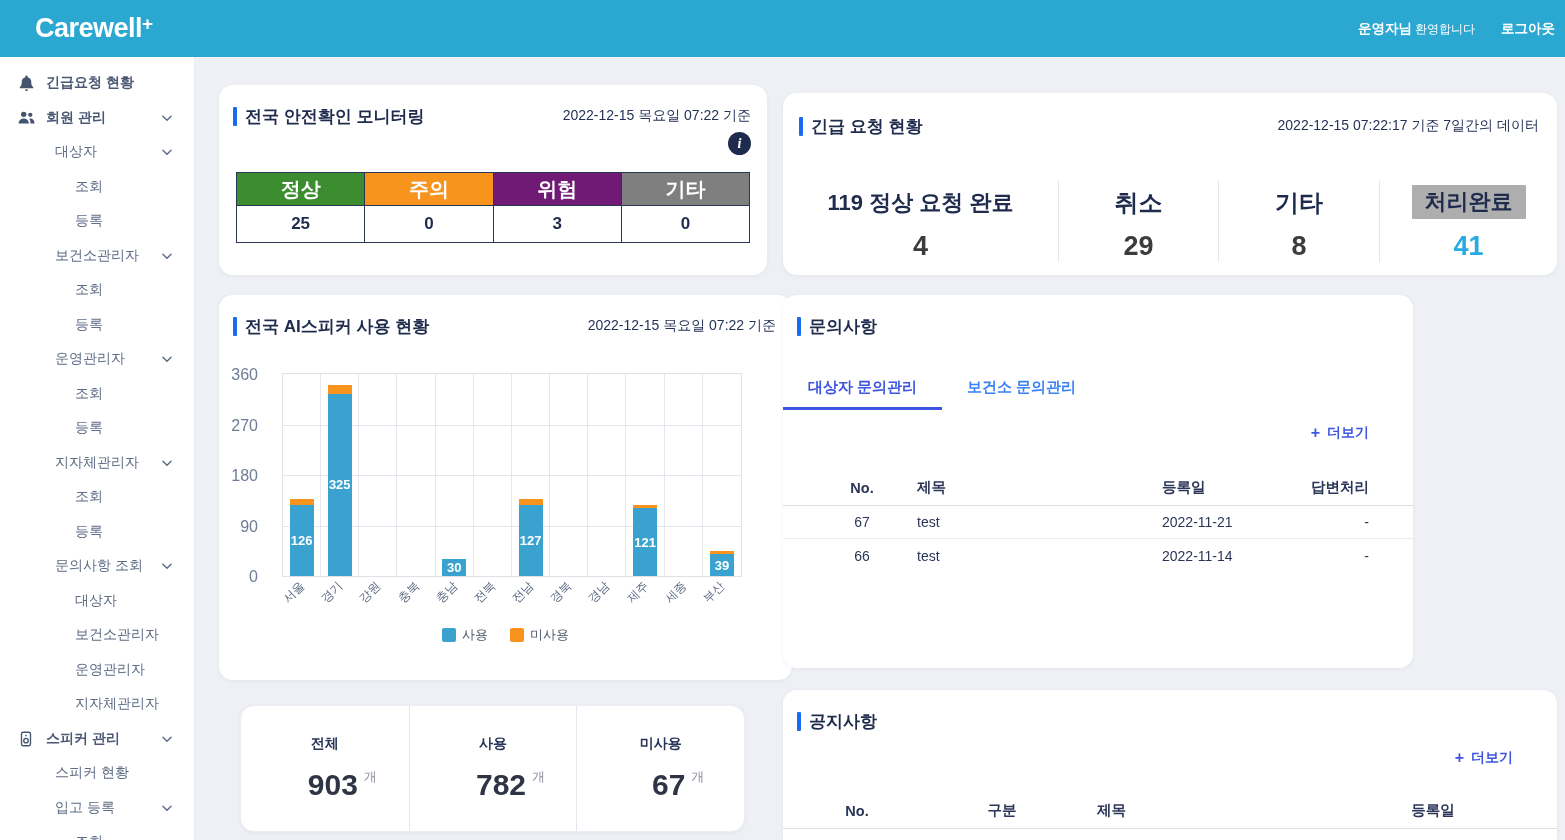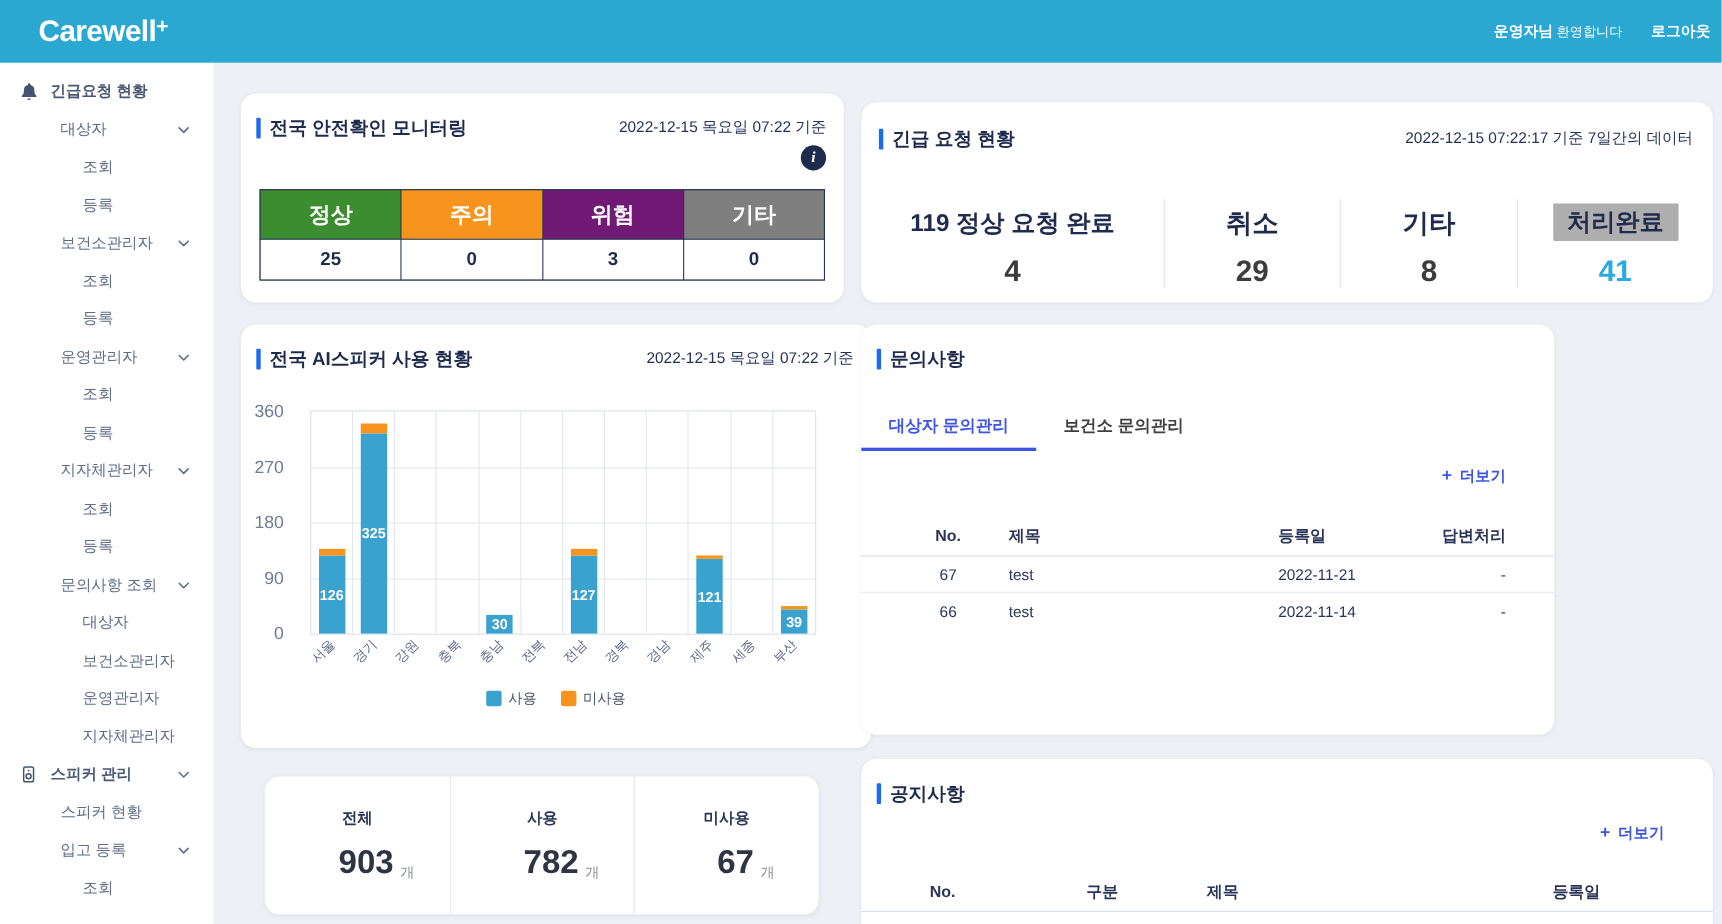--- a/index.html
+++ b/index.html
@@ -31,21 +31,21 @@
   .panel-head { display:flex; justify-content:space-between; align-items:flex-start; padding:20px 16px 0 14px; }
   .p-title { display:flex; align-items:center; font-size:17px; font-weight:800; color:#1F2B4D; }
   .p-title .bar { width:4px; height:19px; background:#1B6AF0; border-radius:1px; margin-right:8px; }
   .p-time { font-size:14px; font-weight:500; color:#253258; padding-top:2px; }
   .head-right { display:flex; flex-direction:column; align-items:flex-end; gap:7px; }
   .info-circle { width:23px; height:23px; border-radius:50%; background:#1F2B4D; color:#fff; display:flex; align-items:center; justify-content:center; font:italic 700 14px "Liberation Serif", serif; cursor:pointer; }
 
   
   #monitoring { left:24px; top:28px; width:548px; height:190px; }
   .status-table { position:absolute; left:17px; right:17px; top:87px; display:grid; grid-template-columns:repeat(4,1fr); gap:1px; background:#2B3650; border:1px solid #2B3650; }
-  .status-head { height:44px; display:flex; align-items:center; justify-content:center; color:#fff; font-size:20px; font-weight:800; }
+  .status-head { height:32px; display:flex; align-items:center; justify-content:center; color:#fff; font-size:20px; font-weight:800; }
   .status-val { height:36px; background:#fff; display:flex; align-items:center; justify-content:center; font-size:17px; font-weight:700; color:#1F2B4D; }
 
   
   #emergency { left:588px; top:36px; width:774px; height:182px; }
   #emergency .panel-head { padding:22px 18px 0 16px; }
   .em-stats { position:absolute; left:0; right:0; top:88px; bottom:14px; display:grid; grid-template-columns:275px 160px 161px 1fr; }
   .em-col { display:flex; flex-direction:column; align-items:center; justify-content:flex-end; padding-top:4px; border-left:1px solid #E2E5EC; }
   .em-col:first-child { border-left:none; }
   .em-label { font-size:24px; font-weight:600; color:#1F2B4D; height:32px; display:flex; align-items:center; }
   .em-label.big { font-size:22px; font-weight:800; }
@@ -67,27 +67,27 @@
   .x-axis span { position:absolute; width:60px; text-align:center; font-size:12px; color:#5E6B85; transform:translate(-7px,3px) rotate(-45deg); }
   .chart-legend { position:absolute; left:0; right:0; top:331px; display:flex; justify-content:center; gap:22px; }
   .legend-item { display:flex; align-items:center; gap:6px; font-size:13px; color:#4A5568; cursor:pointer; }
   .legend-swatch { width:14px; height:14px; border-radius:2px; }
 
   
   #summary-card { left:45px; top:648px; width:505px; height:127px; border:1px solid #ECEEF3; display:grid; grid-template-columns:repeat(3,1fr); }
   .sum-col { display:flex; flex-direction:column; align-items:center; justify-content:center; border-left:1px solid #E3E6ED; }
   .sum-col:first-child { border-left:none; }
   .sum-label { font-size:14px; font-weight:700; color:#273357; margin-bottom:15px; }
-  .sum-value { font-size:30px; font-weight:800; color:#2E3444; display:flex; align-items:flex-end;margin-left:35px; }
+  .sum-value { font-size:30px; font-weight:800; color:#2E3444; display:flex; align-items:flex-start;margin-left:35px; }
   .sum-unit { font-size:13px; font-weight:500; color:#8A8F9C; margin-left:6px; }
 
   
   #inquiries { left:588px; top:238px; width:630px; height:373px; }
   .tabs { display:flex; margin-top:30px; }
-  .tab { width:159px; height:42px; display:flex; align-items:center; justify-content:center; font-size:15px; font-weight:600; color:#404040; cursor:pointer; border-bottom:3px solid transparent; }
+  .tab { width:159px; height:42px; display:flex; align-items:center; justify-content:center; font-size:15px; font-weight:600; color:#3b82f6; cursor:pointer; border-bottom:3px solid transparent; }
   .tab.active { color:#3D55E0; border-bottom-color:#3D55E0; }
   .more-row { display:flex; justify-content:flex-end; padding:14px 44px 0 0; }
   .more-link { display:flex; align-items:center; gap:7px; color:#3D55E0; font-size:14px; font-weight:600; cursor:pointer; }
   .plus-glyph { font-size:16px; font-weight:700; line-height:1; }
   .tbl { margin-top:28px; }
   .tbl-row { display:grid; align-items:center; padding-left:24px; padding-right:44px; }
   .inq-grid { grid-template-columns:110px 245px 1fr 120px; }
   .tbl-head { height:36px; font-size:14.5px; font-weight:600; color:#2A3558; border-bottom:1px solid #D9DEE7; }
   .tbl-data { height:33px; font-size:14px; font-weight:500; color:#2A3558; border-bottom:1px solid #E9ECF1; cursor:pointer; }
   .tbl-data:last-child { border-bottom:none; }
@@ -113,20 +113,36 @@
 <div class="sidebar">
   <div class="sb-menu">
       <div class="sb-item lvl0">
         <span class="sb-icon">
           <svg viewBox="0 0 24 24" width="19" height="19" fill="#44536E">
             <path d="M12 2c.8 0 1.5.7 1.5 1.5v.7A6.1 6.1 0 0 1 18 10.2c0 4.6 1.4 5.3 2.4 6.4.5.5.1 1.4-.6 1.4H4.2c-.7 0-1.1-.9-.6-1.4 1-1.1 2.4-1.8 2.4-6.4a6.1 6.1 0 0 1 4.5-6v-.7C10.5 2.7 11.2 2 12 2z"></path>
             <path d="M10 19.5h4a2 2 0 0 1-4 0z"></path>
           </svg>
         </span>
         <span class="sb-label">긴급요청 현황</span>
+      </div>
+      <div class="sb-item lvl0">
+        <span class="sb-icon">
+          <svg viewBox="0 0 24 24" width="19" height="19" fill="#44536E">
+            <circle cx="8.5" cy="8" r="3.4"></circle>
+            <path d="M2 19.5c0-3.6 2.9-6.3 6.5-6.3s6.5 2.7 6.5 6.3z"></path>
+            <circle cx="16.8" cy="8.6" r="2.7"></circle>
+            <path d="M15.5 13.6c.5-.1.9-.2 1.3-.2 3 0 5.2 2.2 5.2 5v1.1h-5a8 8 0 0 0-1.5-5.9z"></path>
+          </svg>
+        </span>
+        <span class="sb-label">회원 관리</span>
+        <span class="sb-chev">
+          <svg viewBox="0 0 24 24" width="14" height="14" fill="none" stroke="#5B6B84" stroke-width="2.4" stroke-linecap="round" stroke-linejoin="round">
+            <polyline points="5,9 12,16 19,9"></polyline>
+          </svg>
+        </span>
       </div>
       <div class="sb-item lvl1">
         <span class="sb-label">대상자</span>
         <span class="sb-chev">
           <svg viewBox="0 0 24 24" width="14" height="14" fill="none" stroke="#5B6B84" stroke-width="2.4" stroke-linecap="round" stroke-linejoin="round">
             <polyline points="5,9 12,16 19,9"></polyline>
           </svg>
         </span>
       </div>
       <div class="sb-item lvl2">

